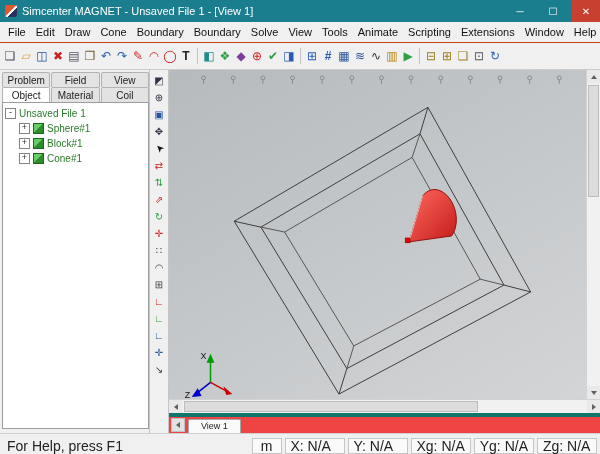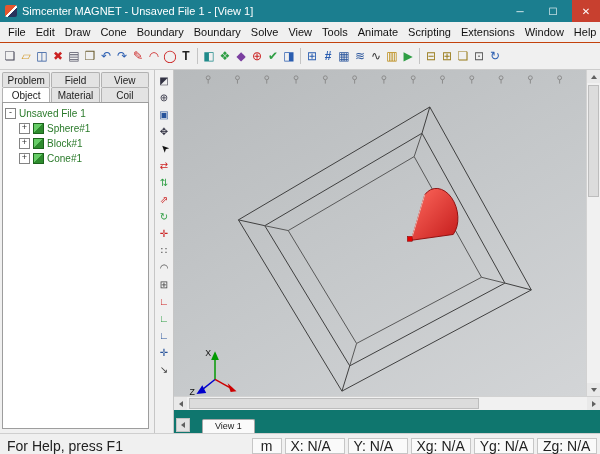--- a/index.html
+++ b/index.html
@@ -17,21 +17,21 @@
   .win-btn.close{background:#c8402f;}
   
   .menubar{height:20px;background:#f0f0f0;border-bottom:1px solid #c2410c;display:flex;align-items:center;padding-left:3px;flex:0 0 auto;}
   .menu-item{padding:2px 5px;color:#111;white-space:nowrap;}
   
   .toolbar{height:26px;background:#f0f0f0;border-bottom:1px solid #cccccc;display:flex;align-items:center;padding:0 2px;gap:0;flex:0 0 auto;}
   .tb{width:16px;height:20px;display:flex;align-items:center;justify-content:center;font-size:12px;line-height:1;}
   .tb-sep{width:1px;height:16px;background:#c4c4c4;margin:0 3px;flex:0 0 auto;}
   
   .main{flex:1;display:flex;min-height:0;}
-  .left-panel{width:147px;flex:0 0 auto;background:#f0f0f0;border-right:1px solid #c6c6c6;display:flex;flex-direction:column;padding:2px 5px 4px 2px;}
+  .left-panel{width:147px;flex:0 0 auto;background:#f0f0f0;border-right:1px solid #c6c6c6;display:flex;flex-direction:column;padding:2px 0 4px 2px;}
   .tab-row{display:flex;gap:1px;}
   .tab{flex:1;text-align:center;font-size:10px;padding:2px 0 1px 0;border:1px solid #b2b2b2;border-bottom:none;background:#e3e3e3;border-radius:2px 2px 0 0;color:#222;white-space:nowrap;}
   .tab.active{background:#ffffff;}
   .tree-area{flex:1;background:#ffffff;border:1px solid #9d9d9d;font-size:10px;padding:3px 2px;overflow:hidden;position:relative;}
   .tree-row{display:flex;align-items:center;gap:3px;height:15px;white-space:nowrap;}
   .tree-row.child{margin-left:14px;}
   .expander{width:9px;height:9px;flex:0 0 auto;border:1px solid #848484;background:#fff;font-size:9px;line-height:7px;text-align:center;color:#333;}
   .cube{width:9px;height:9px;flex:0 0 auto;background:linear-gradient(135deg,#66cc66 0 45%,#2e8b2e 45% 100%);border:1px solid #1c641c;}
   .tree-label{color:#2a7a2a;}
   
@@ -47,21 +47,21 @@
   .vtrack{flex:1;position:relative;}
   .vthumb{position:absolute;left:1px;right:1px;top:2px;height:110px;background:#dcdcdc;border:1px solid #bdbdbd;}
   .hscroll{height:13px;flex:0 0 auto;background:#f1f1f1;border-top:1px solid #d2d2d2;display:flex;align-items:center;}
   .htrack{flex:1;position:relative;height:100%;}
   .hthumb{position:absolute;top:1px;bottom:1px;left:2px;width:72%;background:#dcdcdc;border:1px solid #bdbdbd;}
   .sbtn{width:13px;height:13px;flex:0 0 auto;display:flex;align-items:center;justify-content:center;background:#e9e9e9;}
   .tri-up{width:0;height:0;border-left:3px solid transparent;border-right:3px solid transparent;border-bottom:4px solid #606060;}
   .tri-down{width:0;height:0;border-left:3px solid transparent;border-right:3px solid transparent;border-top:4px solid #606060;}
   .tri-left{width:0;height:0;border-top:3px solid transparent;border-bottom:3px solid transparent;border-right:4px solid #606060;}
   .tri-right{width:0;height:0;border-top:3px solid transparent;border-bottom:3px solid transparent;border-left:4px solid #606060;}
-  .viewtab-strip{height:16px;flex:0 0 auto;background:#0f766e;border-top:7px solid #0f766e;display:flex;align-items:flex-end;padding-left:2px;gap:12px;}
+  .viewtab-strip{height:16px;flex:0 0 auto;background:#ef4444;border-top:4px solid #0f766e;display:flex;align-items:flex-end;padding-left:2px;gap:3px;}
   .tabscroll{width:12px;height:12px;display:flex;align-items:center;justify-content:center;background:#e2e2e2;border:1px solid #c2c2c2;margin-bottom:1px;}
   .view-tab{background:#fafafa;border:1px solid #a8a8a8;border-bottom:none;font-size:9px;padding:1px 12px 2px 12px;color:#222;border-radius:2px 2px 0 0;}
   
   .statusbar{height:20px;flex:0 0 auto;background:#f0f0f0;border-top:1px solid #cfcfcf;display:flex;align-items:flex-end;gap:3px;padding:0 3px;font-size:14px;color:#222;}
   .status-help{flex:1;padding-left:4px;white-space:nowrap;}
   .status-box{border:1px solid #c6c6c6;background:#fafafa;height:14px;line-height:14px;padding:0 5px;white-space:nowrap;}
   .status-box.unit{min-width:18px;text-align:center;}
   .status-box.coord{min-width:48px;}
 </style>
 </head>

